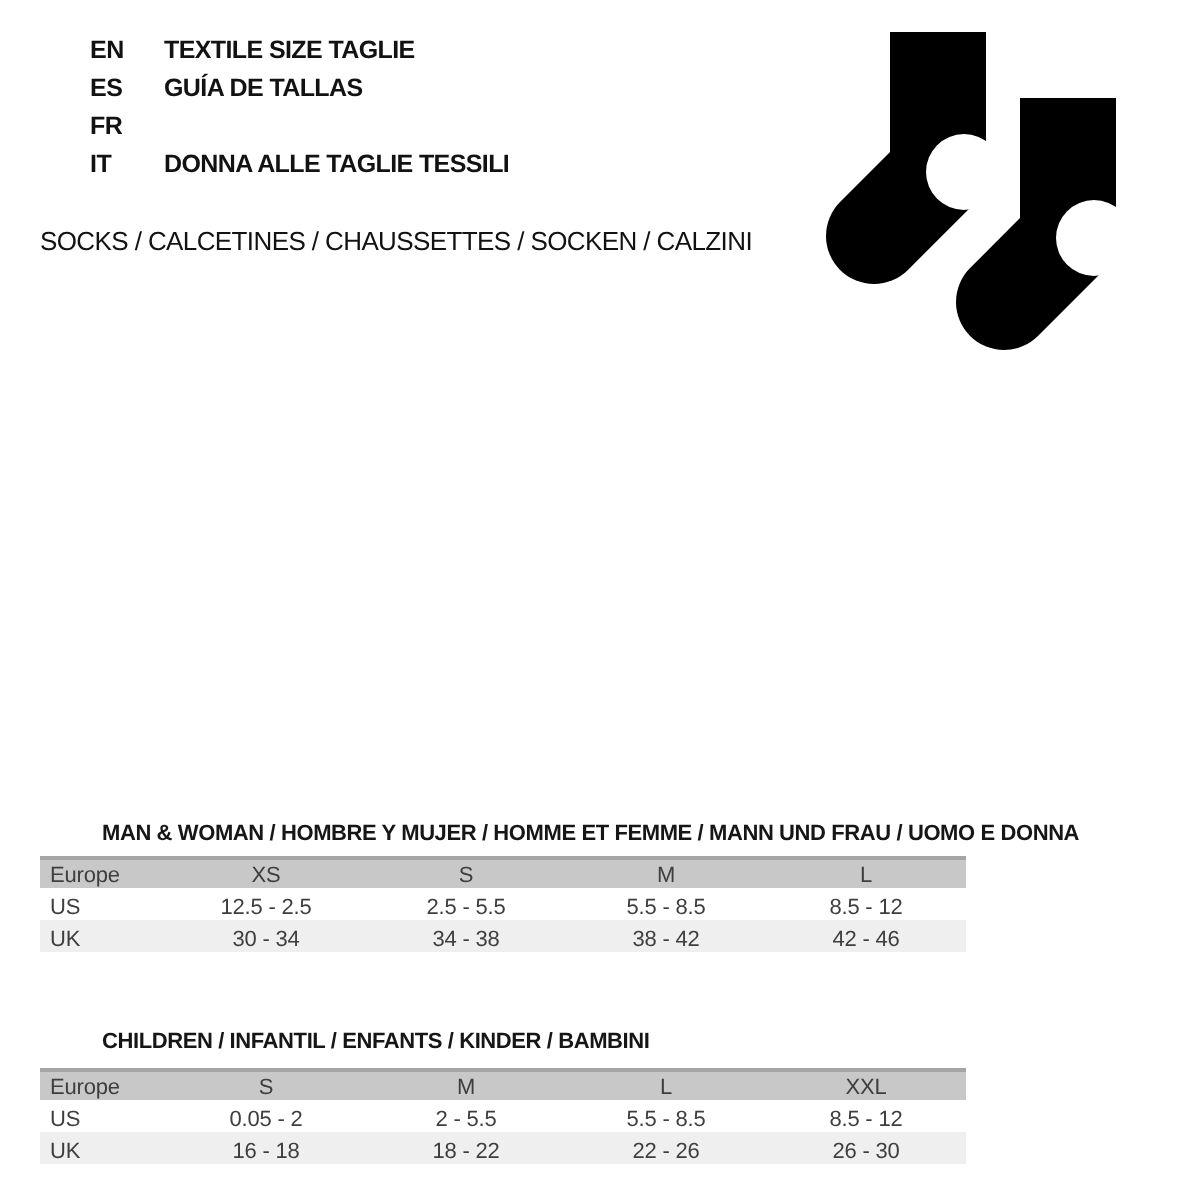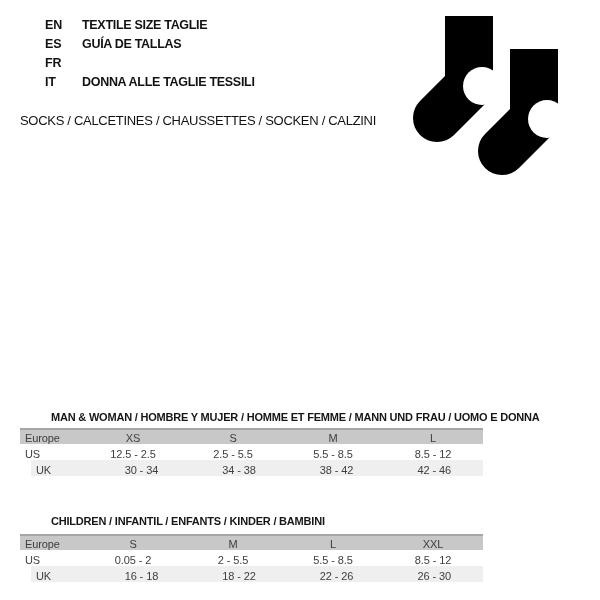--- a/index.html
+++ b/index.html
@@ -38,21 +38,21 @@
   .tbl-title{
     position:absolute;left:20px;font-size:11px;font-weight:bold;
     color:#161616;letter-spacing:-0.2px;white-space:nowrap;margin-left:31px;
   }
   .size-table{position:absolute;left:20px;width:463px;}
   .t-row{display:flex;height:16px;align-items:flex-end;}
   .t-head{
     height:14px;background:#c8c8c8;border-top:2px solid #a5a5a5;
   }
   .t-row.row-a{background:#ffffff;}
-  .t-row.row-b{background:#efefef;margin-left:11px;}
+  .t-row.row-b{background:#efefef;}
   .c{
     width:100px;text-align:center;font-size:11px;color:#3e3e3e;
     letter-spacing:-0.1px;white-space:nowrap;
   }
   .c.label{width:58px;text-align:left;padding-left:5px;}
 </style>
 </head>
 <body>
 
 <div class="canvas">

